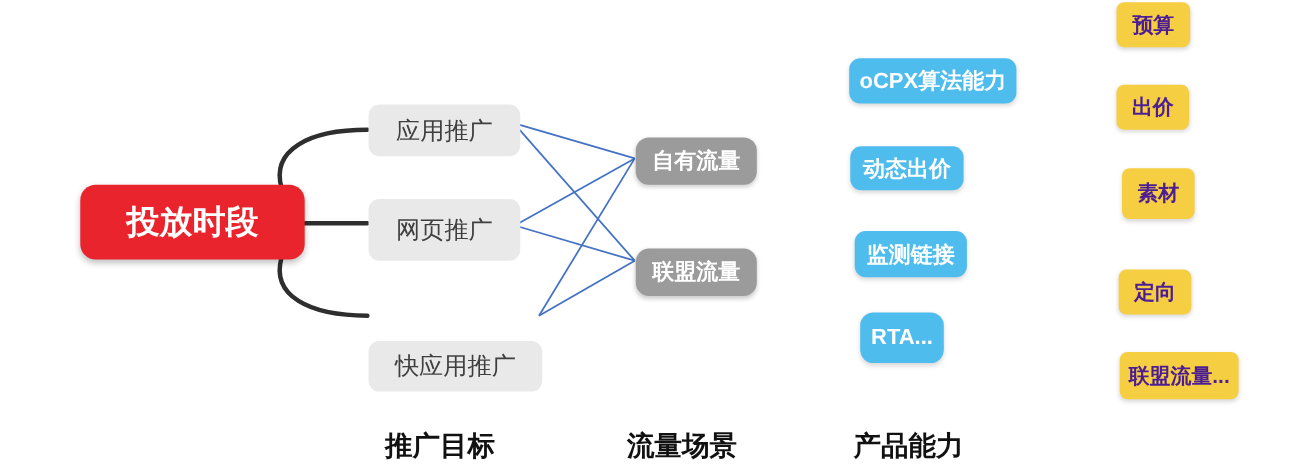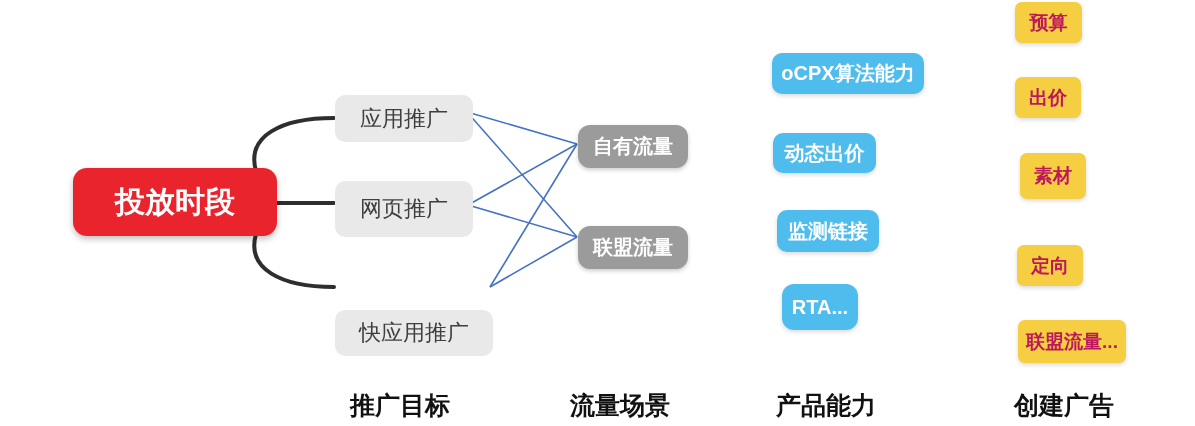--- a/index.html
+++ b/index.html
@@ -30,21 +30,21 @@
     background:#9B9B9B;color:#ffffff;
     font-weight:bold;font-size:20px;border-radius:12px;
     box-shadow:0 2px 4px rgba(0,0,0,0.2);
   }
   .blue{
     background:#4FBCEE;color:#ffffff;
     font-weight:bold;font-size:20px;border-radius:10px;
     box-shadow:0 2px 4px rgba(0,0,0,0.15);
   }
   .yellow{
-    background:#F6CE41;color:#be185d;
+    background:#F6CE41;color:#4c1d95;
     font-weight:bold;font-size:19px;border-radius:7px;
     box-shadow:0 2px 4px rgba(0,0,0,0.15);
   }
   .footer{
     position:absolute;z-index:2;top:389px;width:160px;
     text-align:center;font-weight:bold;font-size:25px;color:#111111;
   }
 </style>
 </head>
 <body>
@@ -85,15 +85,14 @@
 
   <div class="node yellow" style="left:1015px;top:2px;width:67px;height:41px;">预算</div>
   <div class="node yellow" style="left:1015px;top:77px;width:66px;height:41px;">出价</div>
   <div class="node yellow" style="left:1020px;top:153px;width:66px;height:46px;">素材</div>
   <div class="node yellow" style="left:1017px;top:245px;width:66px;height:41px;">定向</div>
   <div class="node yellow" style="left:1018px;top:320px;width:108px;height:43px;">联盟流量...</div>
 
   <div class="footer" style="left:320px;">推广目标</div>
   <div class="footer" style="left:540px;">流量场景</div>
   <div class="footer" style="left:746px;">产品能力</div>
-  <div class="footer" style="left:984px;">创建广告</div>
 
 </div>
 
 </body></html>

